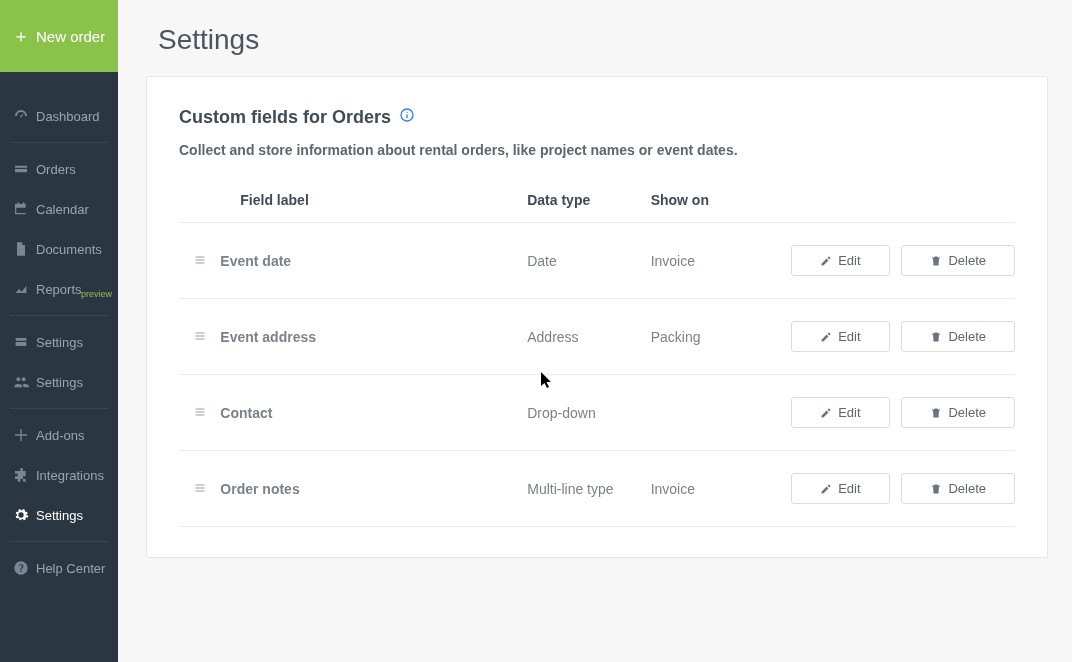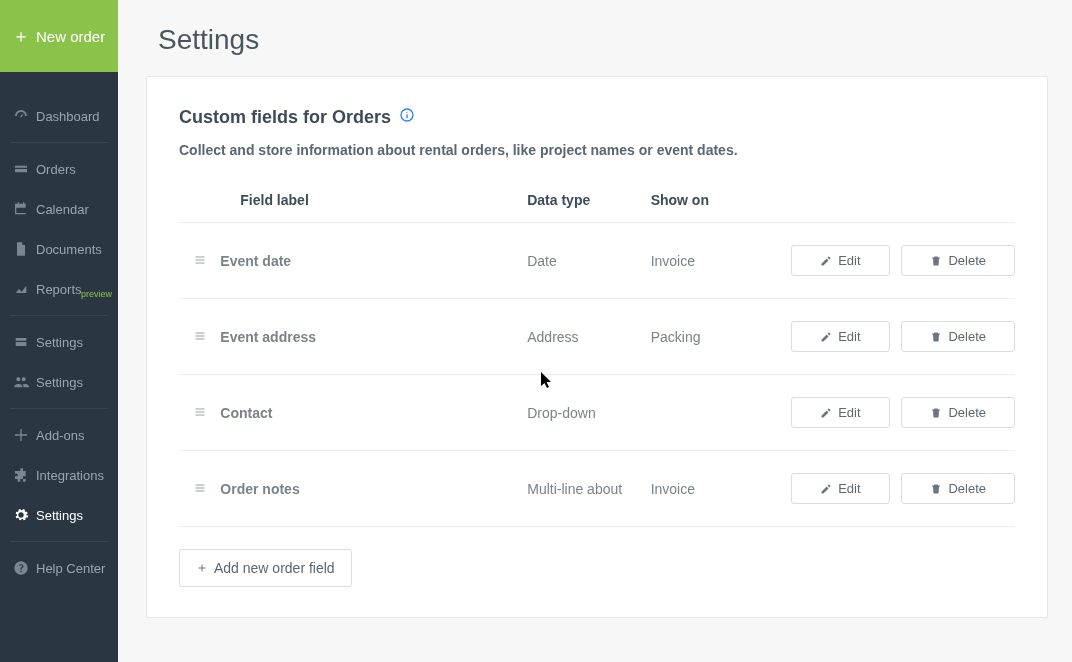--- a/index.html
+++ b/index.html
@@ -424,21 +424,21 @@
         </tr>
         <tr>
           <td class="col-handle">
             <svg width="12" height="12" viewBox="0 0 24 24" fill="#9aa2aa">
                 <rect x="3" y="5" width="18" height="2"></rect>
                 <rect x="3" y="11" width="18" height="2"></rect>
                 <rect x="3" y="17" width="18" height="2"></rect>
               </svg>
           </td>
           <td class="col-label">Order notes</td>
-          <td class="col-type">Multi-line about</td>
+          <td class="col-type">Multi-line type</td>
           <td class="col-show">Invoice</td>
           <td class="col-actions">
             <span class="btn">
                 <span class="bicon">
                   <svg width="12" height="12" viewBox="0 0 24 24" fill="#6b7580">
                     <path d="M3 17.25V21h3.75L17 10.75l-3.75-3.75L3 17.25zM20.7 7a1 1 0 000-1.4l-2.3-2.3a1 1 0 00-1.4 0L15 5.3 18.7 9 20.7 7z"></path>
                   </svg>
                 </span>
                 <span>Edit</span>
               </span>
@@ -448,29 +448,19 @@
                     <path d="M6 7h12l-1 14H7L6 7zm3-4h6l1 2h4v2H4V5h4l1-2z"></path>
                   </svg>
                 </span>
                 <span>Delete</span>
               </span>
           </td>
         </tr>
       </tbody>
     </table>
 
-    <div class="add-field">
-      <span class="btn">
-        <span class="bicon">
-          <svg width="12" height="12" viewBox="0 0 24 24" fill="#6b7580">
-              <path d="M11 5h2v6h6v2h-6v6h-2v-6H5v-2h6V5z"></path>
-            </svg>
-        </span>
-        <span>Add new order field</span>
-      </span>
-    </div>
 
   </div>
 </div>
 
 <svg class="cursor" width="14" height="18" viewBox="0 0 14 18">
     <path d="M0 0l0 14 3.5-3 2.5 5 2-1-2.5-5 4.5 0z" fill="#000"></path>
   </svg>
 
 </body></html>

